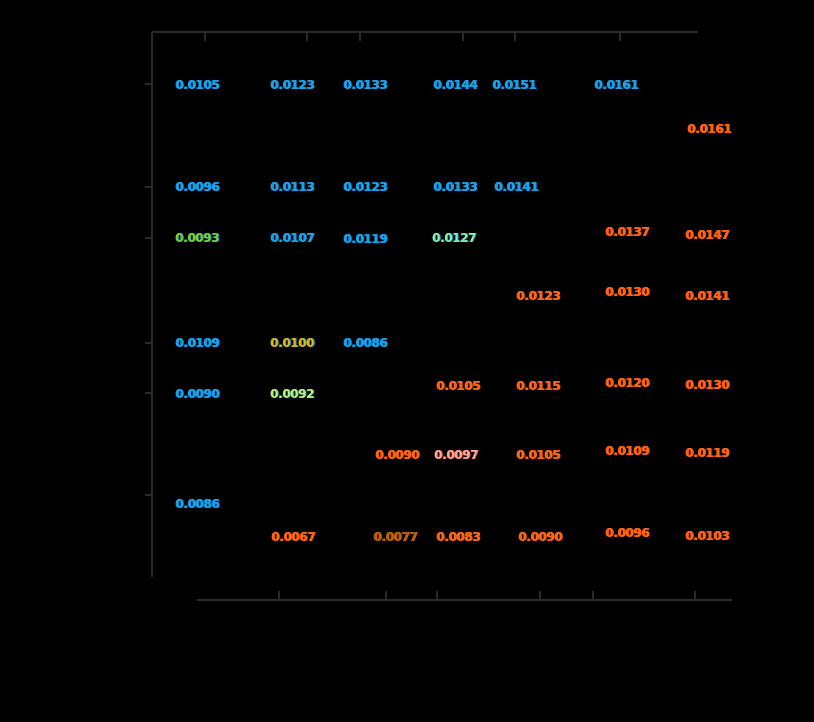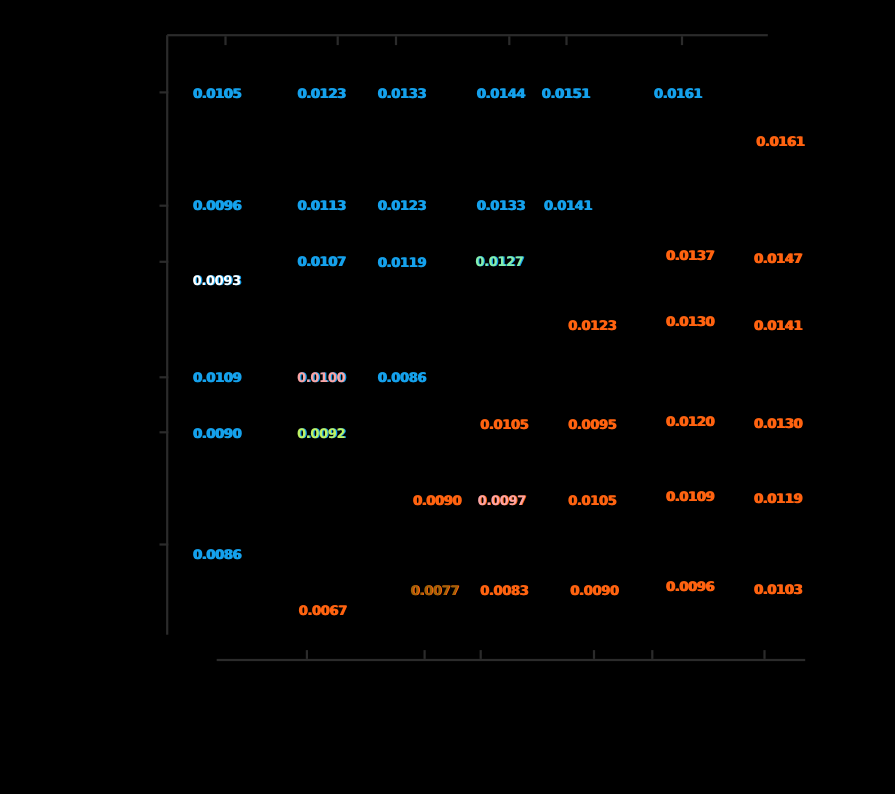--- a/index.html
+++ b/index.html
@@ -59,45 +59,45 @@
       <div class="pt" style="left: 292px; top: 85px; color: rgb(21, 161, 236); text-shadow: rgb(21, 161, 236) 1px 0px 0px;">0.0123</div>
       <div class="pt" style="left: 365px; top: 85px; color: rgb(21, 161, 236); text-shadow: rgb(21, 161, 236) 1px 0px 0px;">0.0133</div>
       <div class="pt" style="left: 455px; top: 85px; color: rgb(21, 161, 236); text-shadow: rgb(21, 161, 236) 1px 0px 0px;">0.0144</div>
       <div class="pt" style="left: 514px; top: 85px; color: rgb(21, 161, 236); text-shadow: rgb(21, 161, 236) 1px 0px 0px;">0.0151</div>
       <div class="pt" style="left: 616px; top: 85px; color: rgb(21, 161, 236); text-shadow: rgb(21, 161, 236) 1px 0px 0px;">0.0161</div>
       <div class="pt" style="left: 197px; top: 187px; color: rgb(21, 161, 236); text-shadow: rgb(21, 161, 236) 1px 0px 0px;">0.0096</div>
       <div class="pt" style="left: 292px; top: 187px; color: rgb(21, 161, 236); text-shadow: rgb(21, 161, 236) 1px 0px 0px;">0.0113</div>
       <div class="pt" style="left: 365px; top: 187px; color: rgb(21, 161, 236); text-shadow: rgb(21, 161, 236) 1px 0px 0px;">0.0123</div>
       <div class="pt" style="left: 455px; top: 187px; color: rgb(21, 161, 236); text-shadow: rgb(21, 161, 236) 1px 0px 0px;">0.0133</div>
       <div class="pt" style="left: 516px; top: 187px; color: rgb(21, 161, 236); text-shadow: rgb(21, 161, 236) 1px 0px 0px;">0.0141</div>
-      <div class="pt" style="left: 197px; top: 238px; color: #ffffff; text-shadow: rgb(21, 161, 236) 1px 0px 0px; margin-top: 17px;">0.0093</div>
+      <div class="pt" style="left: 197px; top: 238px; color: #84cc16; text-shadow: rgb(21, 161, 236) 1px 0px 0px;">0.0093</div>
       <div class="pt" style="left: 292px; top: 238px; color: rgb(21, 161, 236); text-shadow: rgb(21, 161, 236) 1px 0px 0px;">0.0107</div>
       <div class="pt" style="left: 365px; top: 239px; color: rgb(21, 161, 236); text-shadow: rgb(21, 161, 236) 1px 0px 0px;">0.0119</div>
       <div class="pt" style="left: 454px; top: 238px; color: #86efac; text-shadow: rgb(21, 161, 236) 1px 0px 0px;">0.0127</div>
       <div class="pt" style="left: 197px; top: 343px; color: rgb(21, 161, 236); text-shadow: rgb(21, 161, 236) 1px 0px 0px;">0.0109</div>
-      <div class="pt" style="left: 292px; top: 343px; color: #fca5a5; text-shadow: rgb(21, 161, 236) 1px 0px 0px;">0.0100</div>
+      <div class="pt" style="left: 292px; top: 343px; color: #eab308; text-shadow: rgb(21, 161, 236) 1px 0px 0px;">0.0100</div>
       <div class="pt" style="left: 365px; top: 343px; color: rgb(21, 161, 236); text-shadow: rgb(21, 161, 236) 1px 0px 0px;">0.0086</div>
       <div class="pt" style="left: 197px; top: 394px; color: rgb(21, 161, 236); text-shadow: rgb(21, 161, 236) 1px 0px 0px;">0.0090</div>
       <div class="pt" style="left: 292px; top: 394px; color: #bef264; text-shadow: rgb(21, 161, 236) 1px 0px 0px;">0.0092</div>
       <div class="pt" style="left: 197px; top: 504px; color: rgb(21, 161, 236); text-shadow: rgb(21, 161, 236) 1px 0px 0px;">0.0086</div>
       <div class="pt" style="left: 709px; top: 129px; color: rgb(255, 99, 16); text-shadow: rgb(255, 99, 16) 1px 0px 0px;">0.0161</div>
       <div class="pt" style="left: 627px; top: 232px; color: rgb(255, 99, 16); text-shadow: rgb(255, 99, 16) 1px 0px 0px;">0.0137</div>
       <div class="pt" style="left: 707px; top: 235px; color: rgb(255, 99, 16); text-shadow: rgb(255, 99, 16) 1px 0px 0px;">0.0147</div>
       <div class="pt" style="left: 538px; top: 296px; color: rgb(255, 99, 16); text-shadow: rgb(255, 99, 16) 1px 0px 0px;">0.0123</div>
       <div class="pt" style="left: 627px; top: 292px; color: rgb(255, 99, 16); text-shadow: rgb(255, 99, 16) 1px 0px 0px;">0.0130</div>
       <div class="pt" style="left: 707px; top: 296px; color: rgb(255, 99, 16); text-shadow: rgb(255, 99, 16) 1px 0px 0px;">0.0141</div>
       <div class="pt" style="left: 458px; top: 386px; color: rgb(255, 99, 16); text-shadow: rgb(255, 99, 16) 1px 0px 0px;">0.0105</div>
-      <div class="pt" style="left: 538px; top: 386px; color: rgb(255, 99, 16); text-shadow: rgb(255, 99, 16) 1px 0px 0px;">0.0095</div>
+      <div class="pt" style="left: 538px; top: 386px; color: rgb(255, 99, 16); text-shadow: rgb(255, 99, 16) 1px 0px 0px;">0.0115</div>
       <div class="pt" style="left: 627px; top: 383px; color: rgb(255, 99, 16); text-shadow: rgb(255, 99, 16) 1px 0px 0px;">0.0120</div>
       <div class="pt" style="left: 707px; top: 385px; color: rgb(255, 99, 16); text-shadow: rgb(255, 99, 16) 1px 0px 0px;">0.0130</div>
       <div class="pt" style="left: 397px; top: 455px; color: rgb(255, 99, 16); text-shadow: rgb(255, 99, 16) 1px 0px 0px;">0.0090</div>
       <div class="pt" style="left: 456px; top: 455px; color: #fca5a5; text-shadow: rgb(255, 99, 16) 1px 0px 0px;">0.0097</div>
       <div class="pt" style="left: 538px; top: 455px; color: rgb(255, 99, 16); text-shadow: rgb(255, 99, 16) 1px 0px 0px;">0.0105</div>
       <div class="pt" style="left: 627px; top: 451px; color: rgb(255, 99, 16); text-shadow: rgb(255, 99, 16) 1px 0px 0px;">0.0109</div>
       <div class="pt" style="left: 707px; top: 453px; color: rgb(255, 99, 16); text-shadow: rgb(255, 99, 16) 1px 0px 0px;">0.0119</div>
-      <div class="pt" style="left: 293px; top: 555px; color: rgb(255, 99, 16); text-shadow: rgb(255, 99, 16) 1px 0px 0px;">0.0067</div>
+      <div class="pt" style="left: 293px; top: 537px; color: rgb(255, 99, 16); text-shadow: rgb(255, 99, 16) 1px 0px 0px;">0.0067</div>
       <div class="pt" style="left: 395px; top: 537px; color: #a16207; text-shadow: rgb(255, 99, 16) 1px 0px 0px;">0.0077</div>
       <div class="pt" style="left: 458px; top: 537px; color: rgb(255, 99, 16); text-shadow: rgb(255, 99, 16) 1px 0px 0px;">0.0083</div>
       <div class="pt" style="left: 540px; top: 537px; color: rgb(255, 99, 16); text-shadow: rgb(255, 99, 16) 1px 0px 0px;">0.0090</div>
       <div class="pt" style="left: 627px; top: 533px; color: rgb(255, 99, 16); text-shadow: rgb(255, 99, 16) 1px 0px 0px;">0.0096</div>
       <div class="pt" style="left: 707px; top: 536px; color: rgb(255, 99, 16); text-shadow: rgb(255, 99, 16) 1px 0px 0px;">0.0103</div>
     </div>
 </div>
 
 </body></html>

